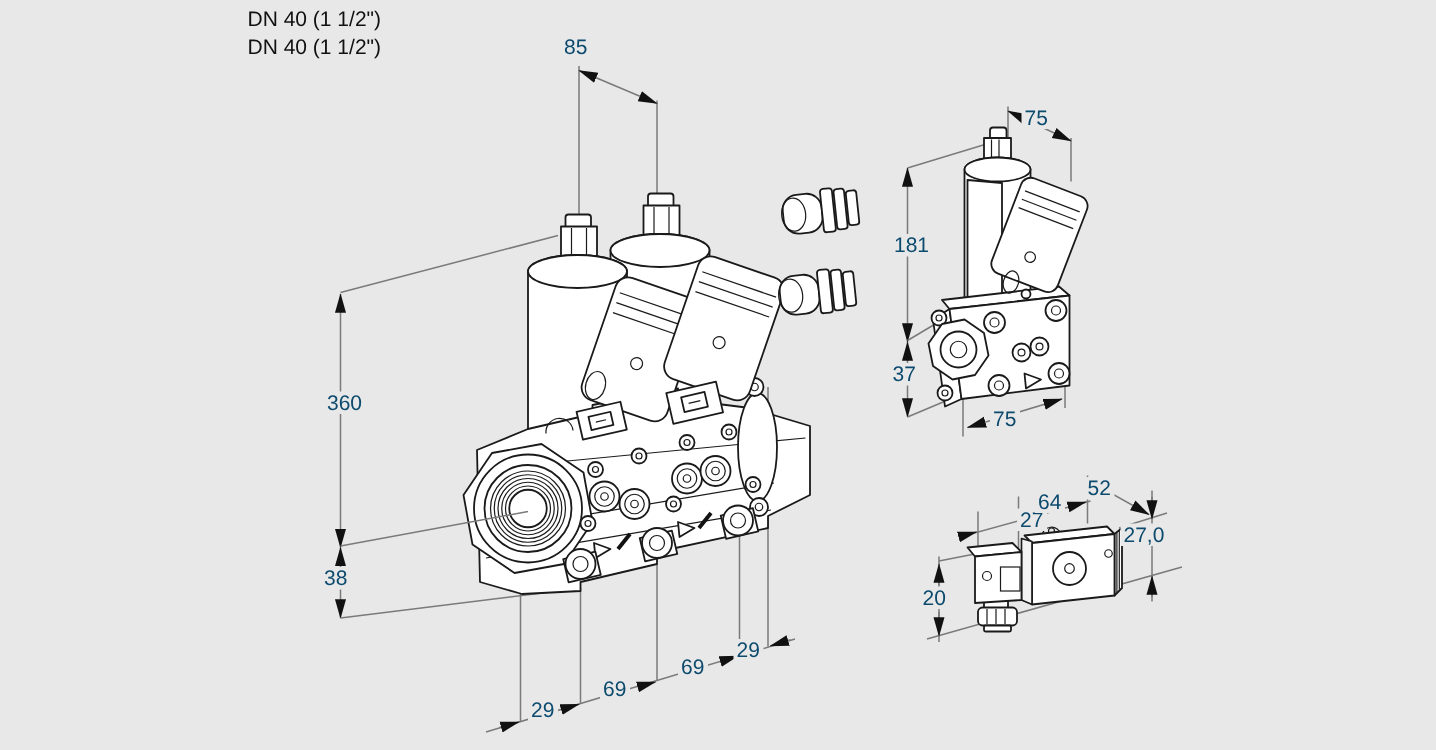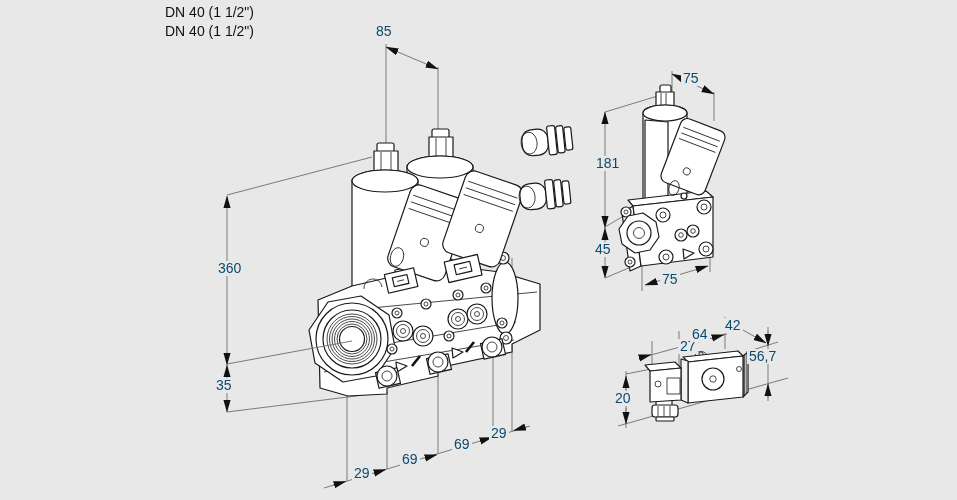--- a/index.html
+++ b/index.html
@@ -304,30 +304,30 @@
       <rect class="thin" x="667" y="378" width="13" height="16"></rect>
     </g>
   </g>
 </svg>
 
 <span class="dn" style="left:165px;top:5px">DN 40 (1 1/2")</span>
 <span class="dn" style="left:165px;top:24px">DN 40 (1 1/2")</span>
 
 <span class="lbl" style="left:374px;top:24px">85</span>
 <span class="lbl" style="left:216px;top:261px">360</span>
-<span class="lbl" style="left:214px;top:378px">35</span>
+<span class="lbl" style="left:214px;top:378px">38</span>
 <span class="lbl" style="left:352px;top:466px">29</span>
 <span class="lbl" style="left:400px;top:452px">69</span>
 <span class="lbl" style="left:452px;top:437px">69</span>
 <span class="lbl" style="left:489px;top:426px">29</span>
 
 <span class="lbl" style="left:681px;top:71px">75</span>
 <span class="lbl" style="left:594px;top:156px">181</span>
-<span class="lbl" style="left:593px;top:242px">45</span>
+<span class="lbl" style="left:593px;top:242px">37</span>
 <span class="lbl" style="left:660px;top:272px">75</span>
 
 <span class="lbl" style="left:678px;top:339px">27</span>
 <span class="lbl" style="left:690px;top:327px">64</span>
-<span class="lbl" style="left:723px;top:318px">42</span>
-<span class="lbl" style="left:747px;top:349px">56,7</span>
+<span class="lbl" style="left:723px;top:318px">52</span>
+<span class="lbl" style="left:747px;top:349px">27,0</span>
 <span class="lbl" style="left:613px;top:391px">20</span>
 
 </div>
 
 </body></html>

